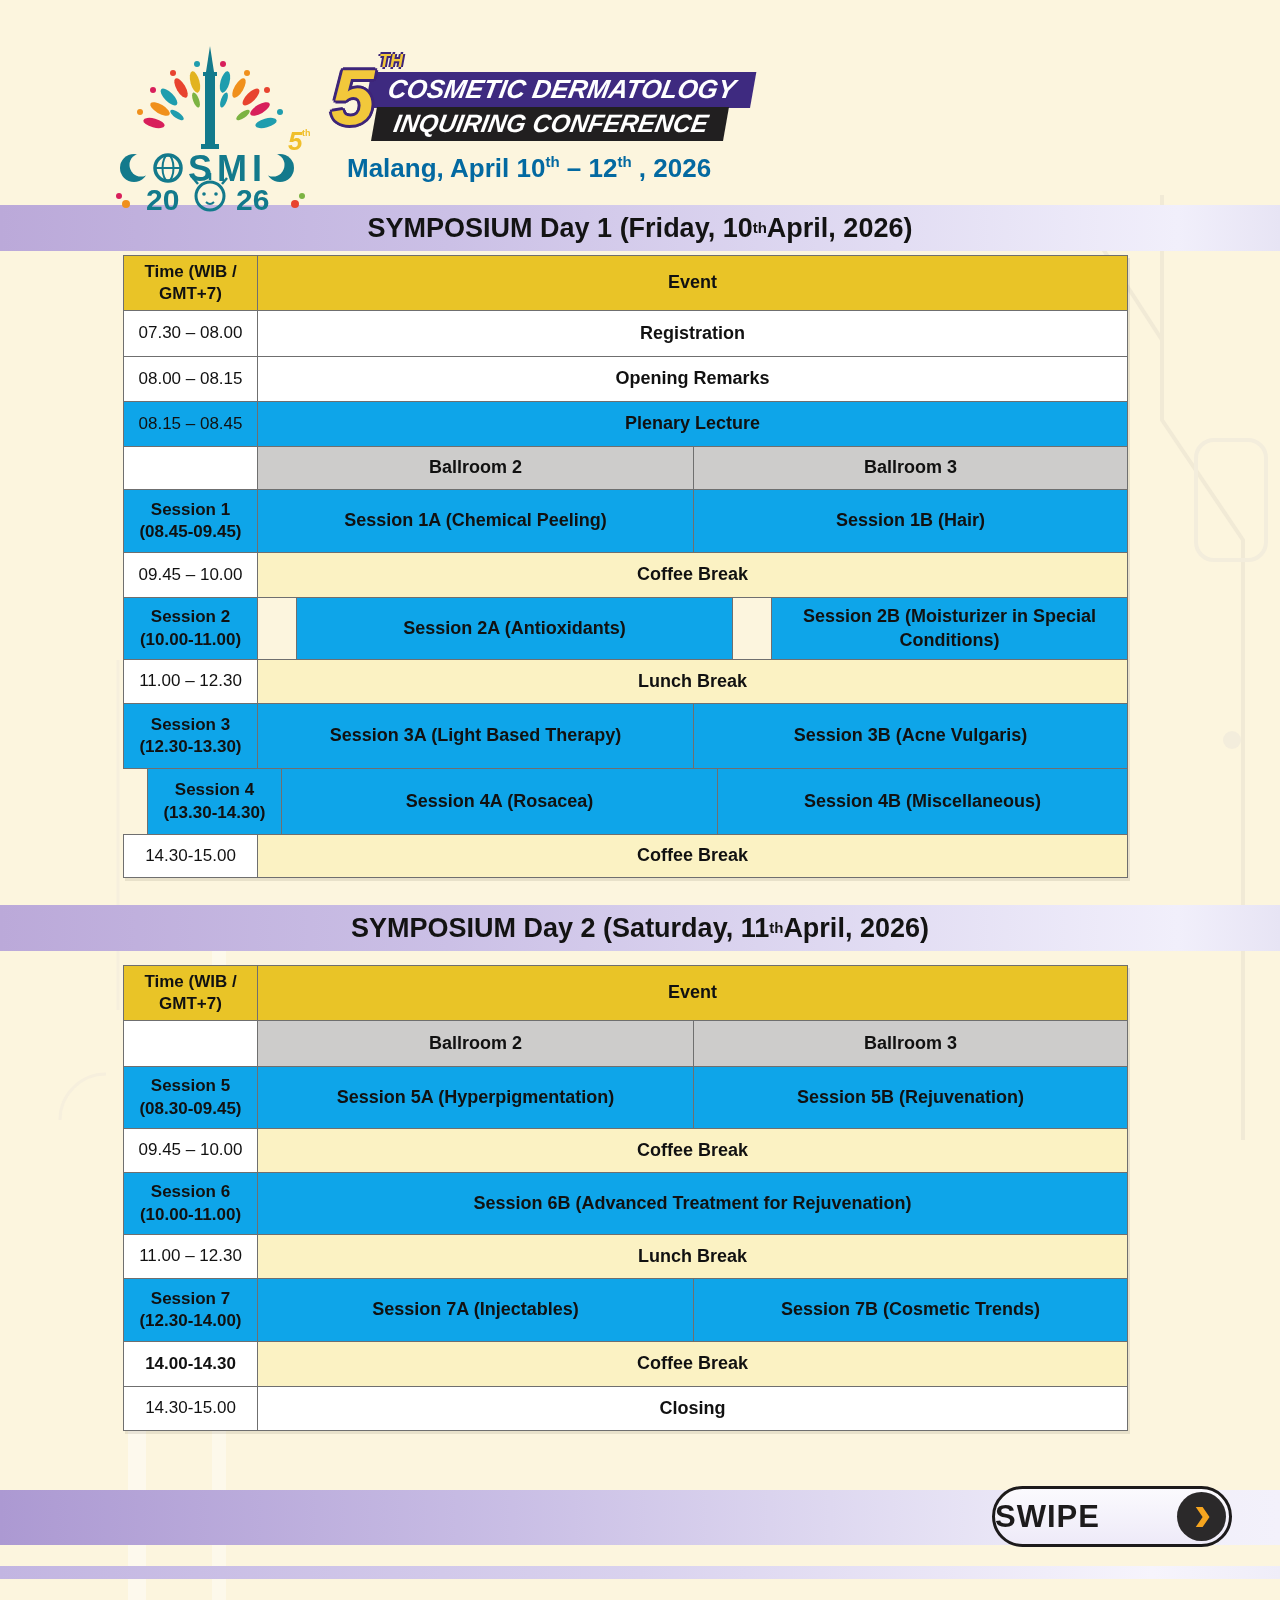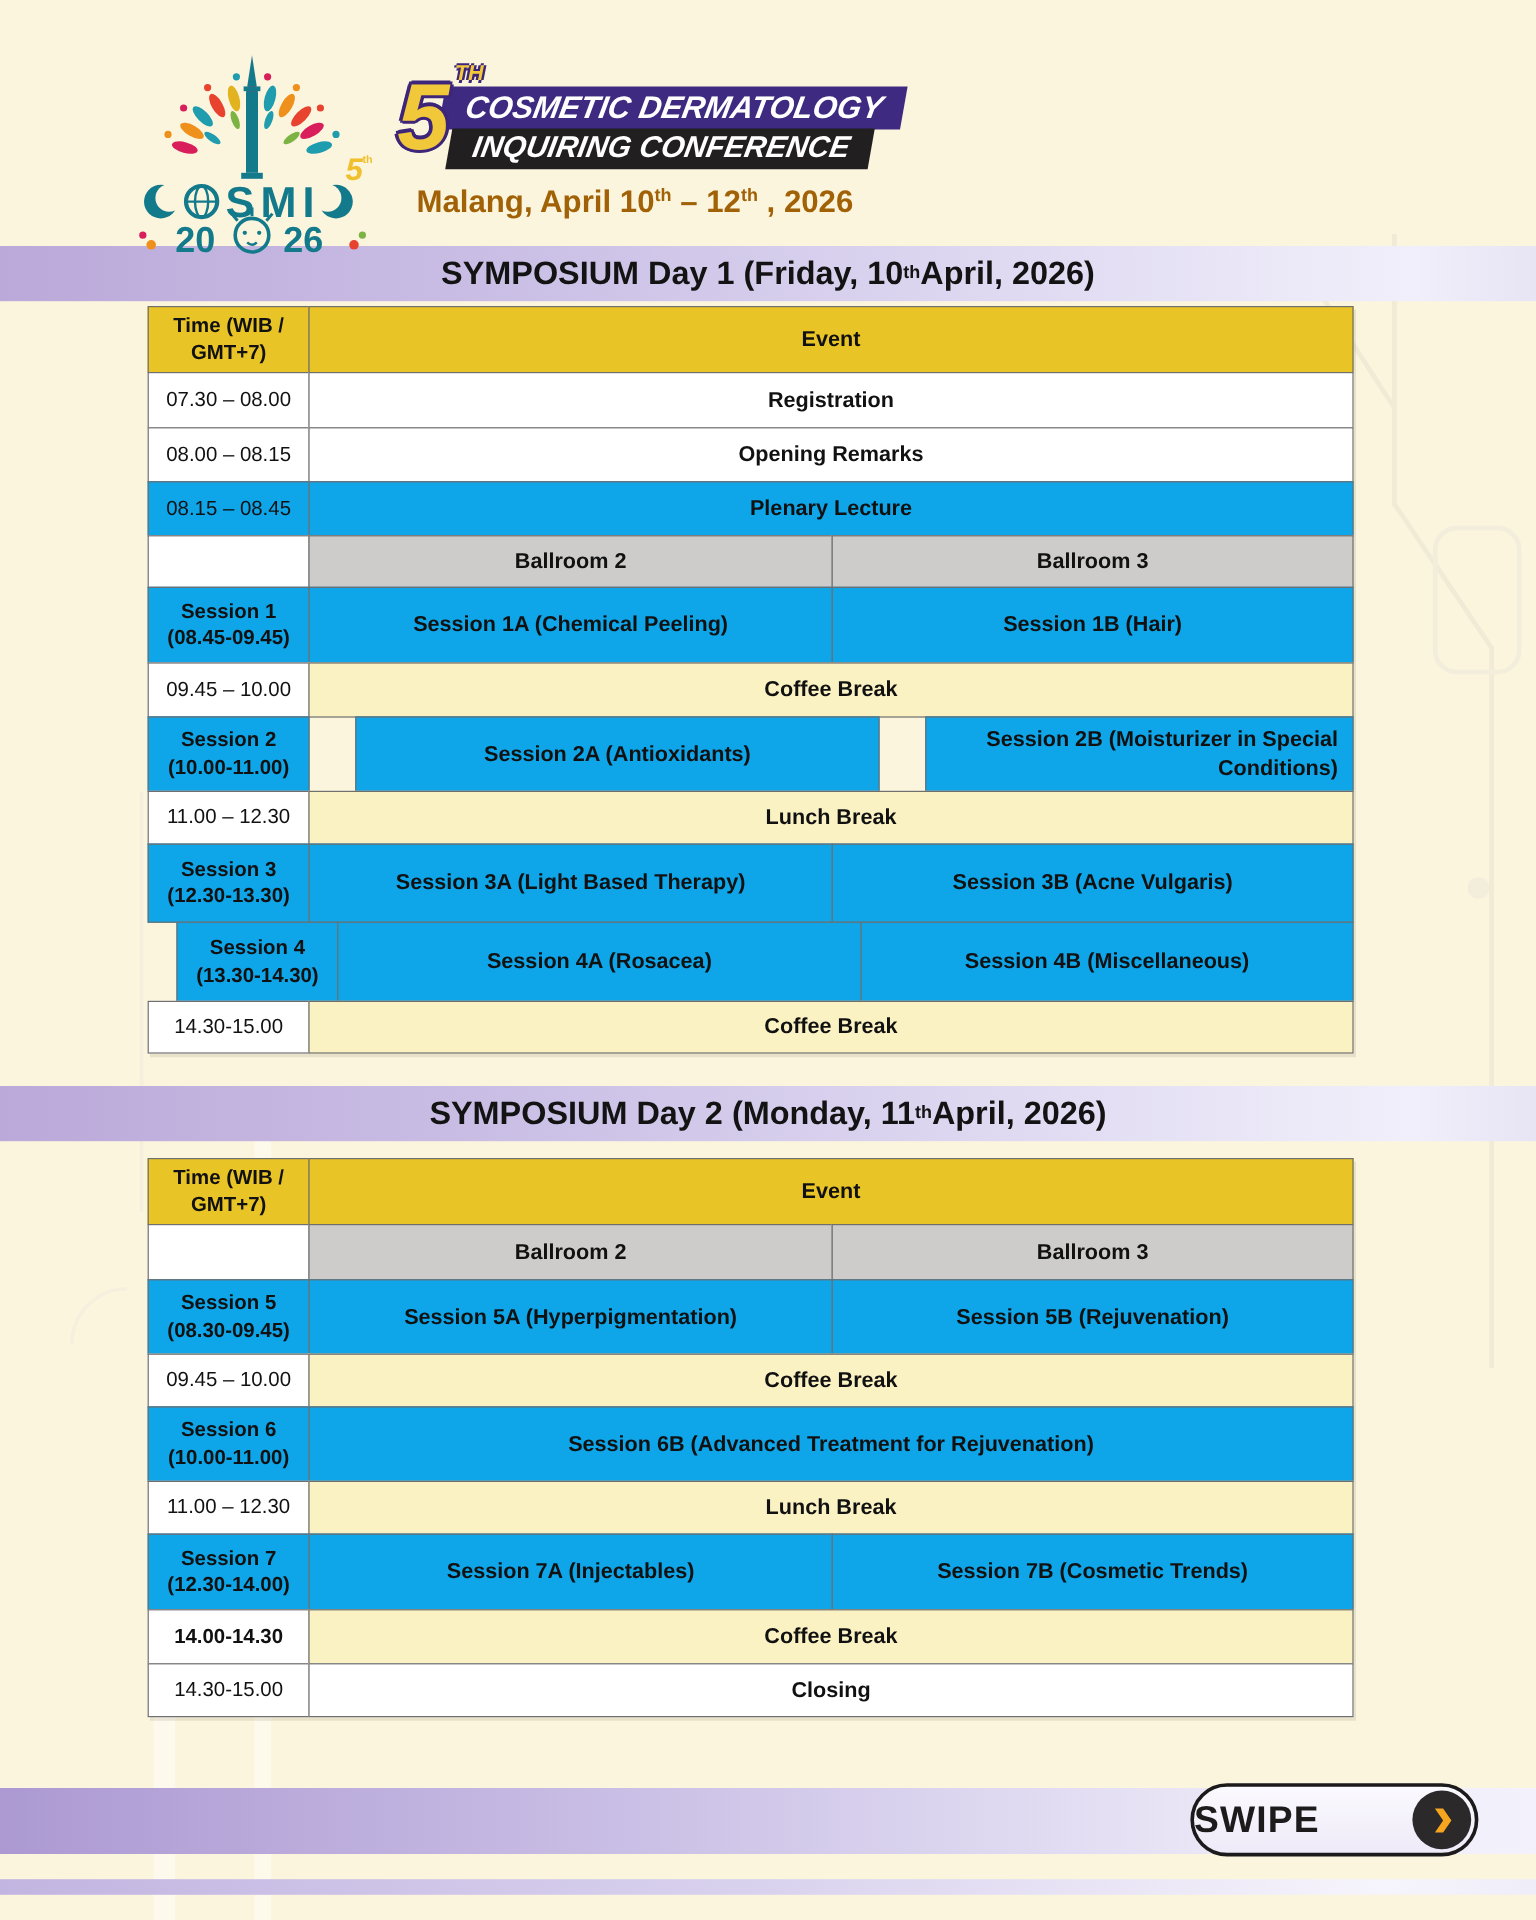--- a/index.html
+++ b/index.html
@@ -25,42 +25,42 @@
     font-size:18px; font-weight:bold; font-style:italic; color:#F2C83B;
     text-shadow:-2px 0 #3D2579,2px 0 #3D2579,0 -2px #3D2579,0 2px #3D2579;
   }
   .ribbon{
     transform:skewX(-10deg); transform-origin:left bottom;
     width:max-content; color:#FFFFFF; font-style:italic; font-weight:bold;
     padding:2px 18px 3px 20px;
   }
   .ribbon-purple{background:#3E2A80; font-size:26px; margin-left:32px;}
   .ribbon-black{background:#211F20; font-size:25px; margin-left:38px; margin-top:-1px;}
-  .date-line{margin-top:12px; margin-left:14px; font-size:26px; font-weight:bold; color:#a16207;}
+  .date-line{margin-top:12px; margin-left:14px; font-size:26px; font-weight:bold; color:#0369a1;}
   .date-line sup{font-size:15px; vertical-align:super; line-height:0;}
 
   
   .day-banner{
     position:absolute; left:0; width:1280px; height:46px; z-index:1;
     background:linear-gradient(90deg,#BBA9D9 0%,#CBC0E6 35%,#E2DDF3 70%,#F1EFFB 92%,#E7E4F4 100%);
     display:flex; align-items:center; justify-content:center;
     font-size:27px; font-weight:bold; color:#131313;
   }
   .day-banner sup{font-size:15px; vertical-align:super; line-height:0;}
 
   
   .sched{position:absolute; left:123px; width:1005px; z-index:1; box-shadow:2px 3px 0 rgba(90,80,60,0.12);}
   .trow{display:flex;}
   .trow + .trow{margin-top:-1px;}
   .c{
     box-sizing:border-box; border:1px solid #6F6F6F;
     display:flex; flex-direction:column; align-items:center; justify-content:center;
     text-align:center; font-size:17px; line-height:1.3; padding:2px 12px; color:#111;
   }
-  .c + .c{margin-left:-1px;text-align:right;}
+  .c + .c{margin-left:-1px;}
   .time{width:135px; flex:none; padding:2px 6px;}
   .full{flex:1; font-size:18px;}
   .lcol{width:437px; flex:none; font-size:18px;}
   .rcol{flex:1; font-size:18px;}
   .bold{font-weight:bold;}
   .gold{background:#E9C427;}
   .purple{background:#0ea5e9;}
   .yellow{background:#FBF2C3;}
   .gray{background:#CDCCCB;}
   .white{background:#FFFFFF;}
@@ -254,21 +254,21 @@
       <div class="c lcol purple bold">Session 4A (Rosacea)</div>
       <div class="c rcol purple bold">Session 4B (Miscellaneous)</div>
     </div>
     <div class="trow" style="height:44px;">
       <div class="c time white">14.30-15.00</div>
       <div class="c full yellow bold">Coffee Break</div>
     </div>
   </div>
 
   <div class="day-banner" style="top:905px;">
-    <span>SYMPOSIUM Day 2 (Monday, 11</span>
+    <span>SYMPOSIUM Day 2 (Saturday, 11</span>
       <sup>th</sup>
       <span> April, 2026)</span>
   </div>
 
   <div class="sched" style="top:965px;">
     <div class="trow" style="height:56px;">
       <div class="c time gold bold">Time (WIB / GMT+7)</div>
       <div class="c full gold bold">Event</div>
     </div>
     <div class="trow" style="height:47px;">

